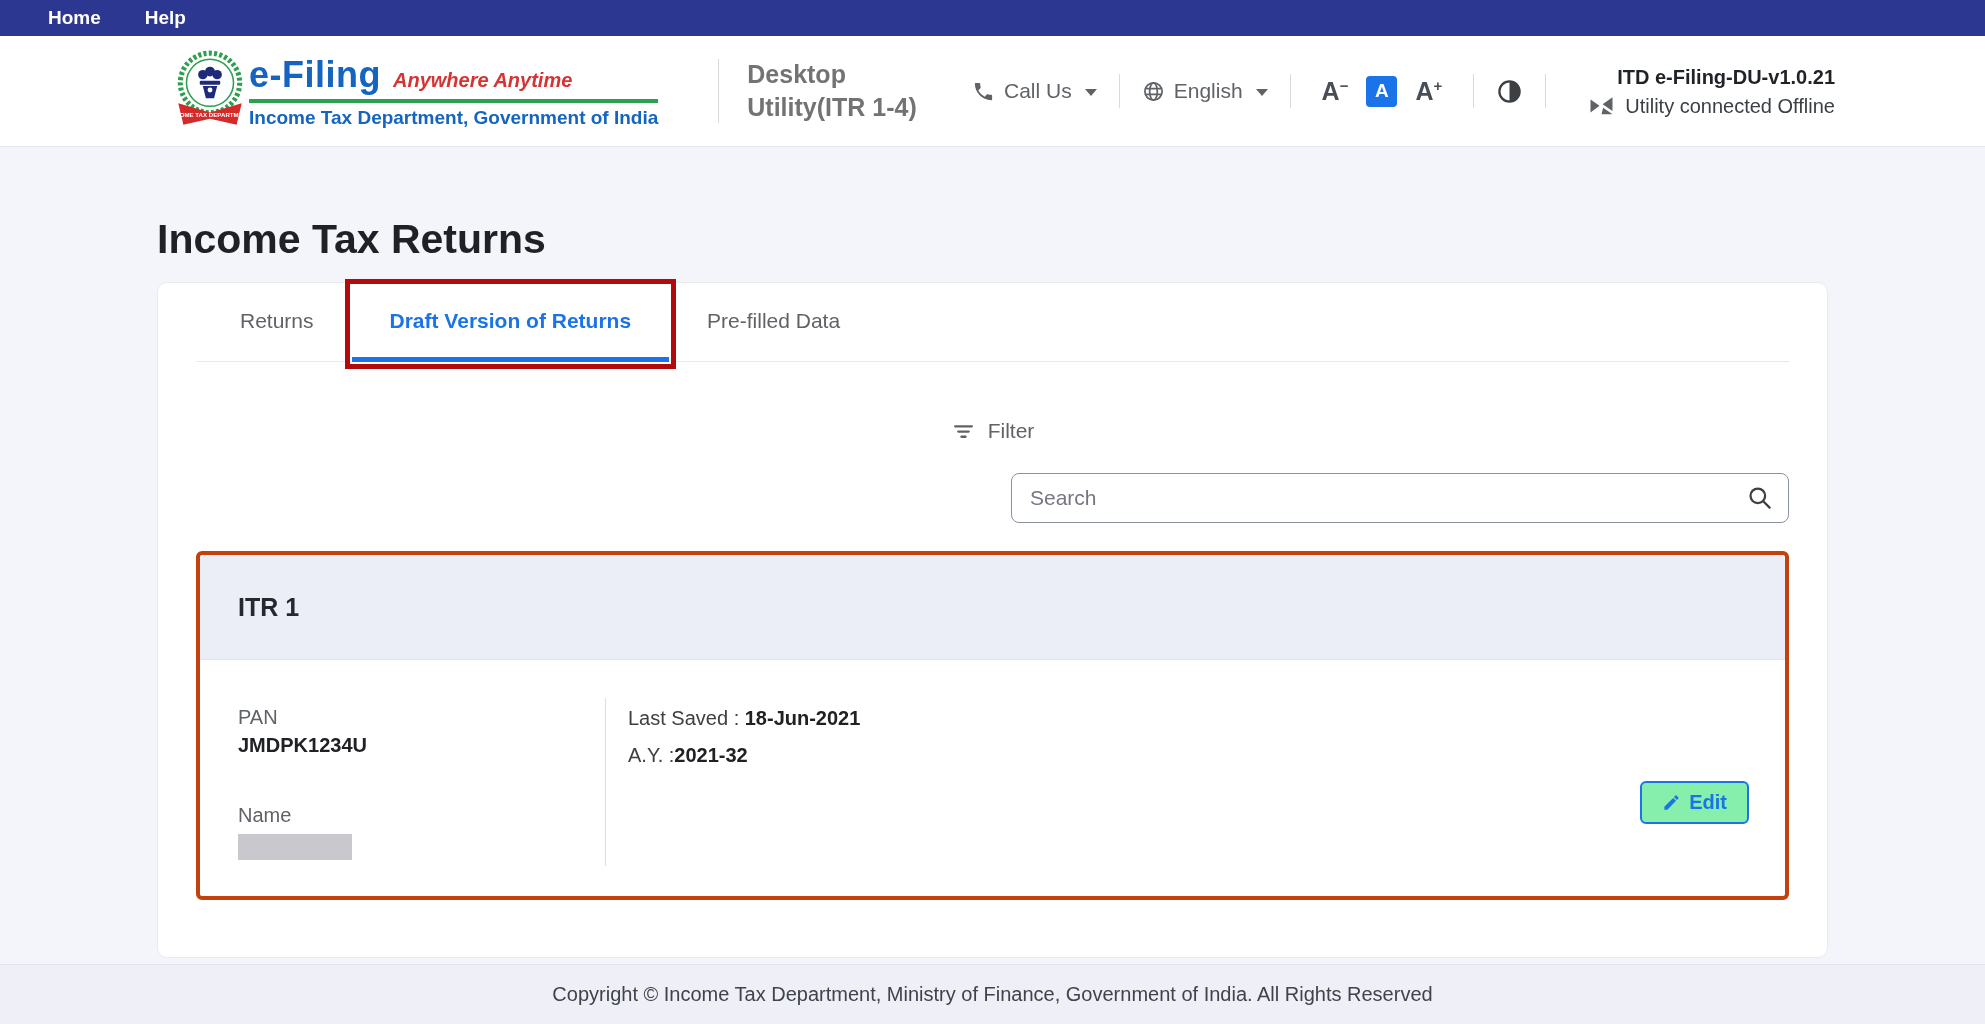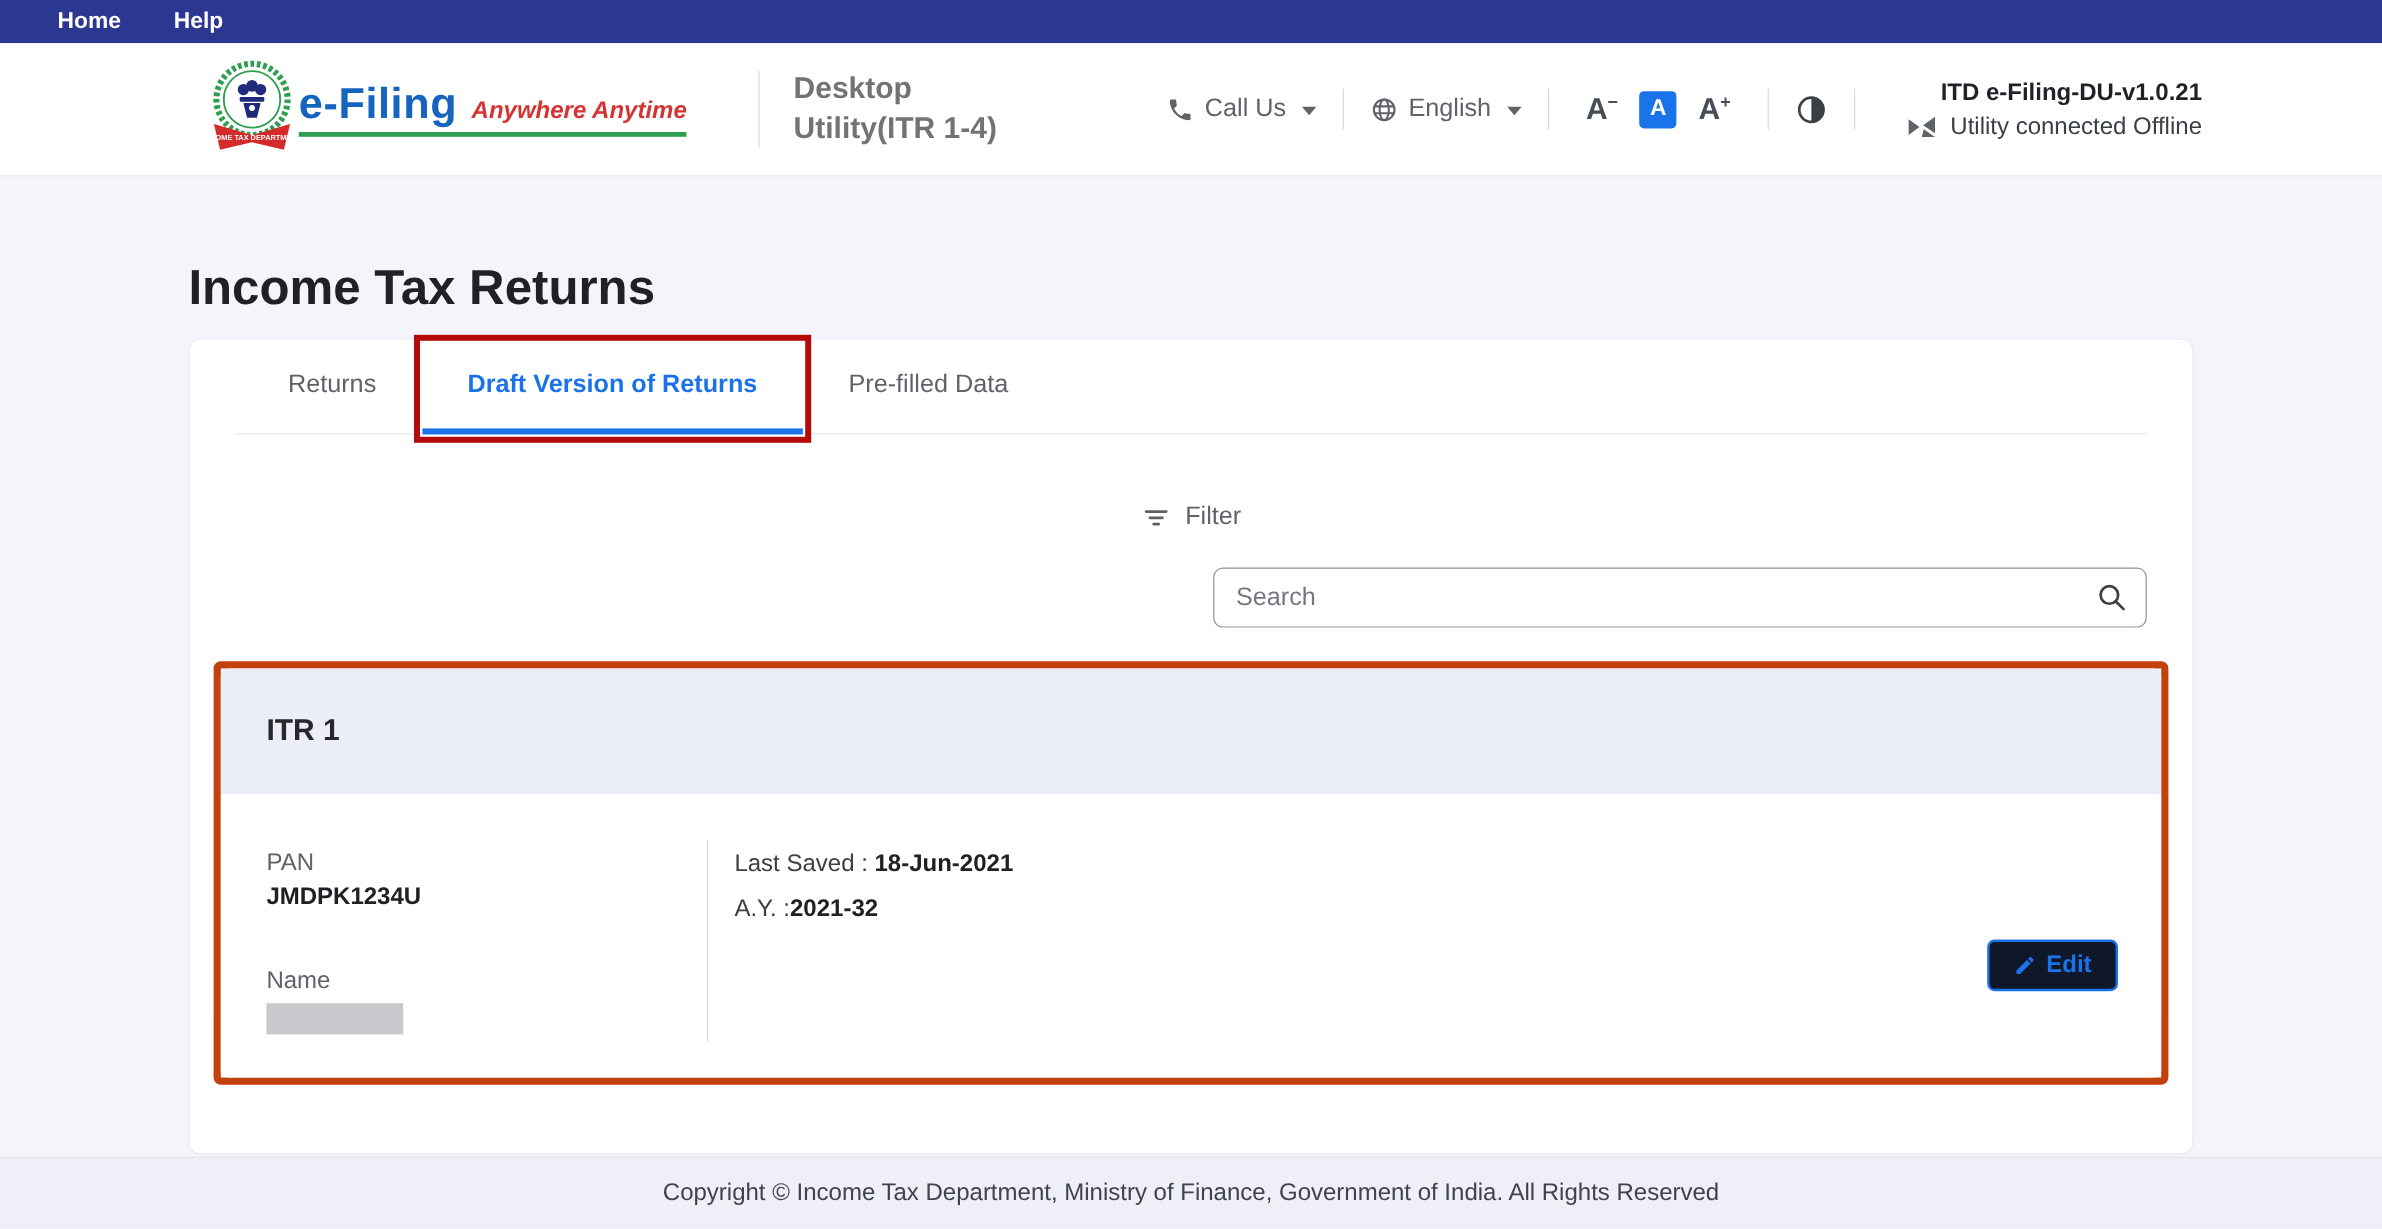--- a/index.html
+++ b/index.html
@@ -107,41 +107,41 @@
   .search-box input {
     width:100%; height:100%; border:1px solid #8d939e; border-radius:8px;
     padding:0 62px 0 18px; font-size:21px; font-family:"Liberation Sans",sans-serif;
     color:#202124; background:#fff; outline:none;
   }
   .search-box input::placeholder { color:#757684; opacity:1; }
   .search-icon-wrap {
     position:absolute; right:16px; top:11px; cursor:pointer; background:none; border:none;
   }
 
-  .itr-card { margin:28px 20px 0; border:6px solid #c2410c; border-radius:6px; }
+  .itr-card { margin:28px 38px 0; border:4px solid #c2410c; border-radius:6px; }
   .card-head {
     height:105px; background:#ebedf7; border-bottom:1px solid #e2e2e8;
     border-radius:6px 6px 0 0; display:flex; align-items:center; padding-left:38px;
   }
   .card-title { font-size:25px; font-weight:700; color:#26282e; }
   .card-body { position:relative; height:236px; padding:44px 0 0 38px; background:#fff; border-radius:0 0 6px 6px; }
   .col-left { width:330px; }
   .lbl { font-size:20px; color:#5f6368; line-height:26px; }
   .val { font-size:20px; font-weight:700; color:#202124; line-height:30px; }
   .lbl-name { margin-top:42px; }
   .redacted { width:114px; height:26px; background:#c8c8cd; margin-top:6px; }
   .col-div { position:absolute; left:405px; top:38px; bottom:30px; width:1px; background:#dcdde2; }
   .col-right { position:absolute; left:428px; top:44px; }
   .info-row { font-size:20px; line-height:28px; margin-bottom:9px; }
   .lbl2 { color:#3c4043; }
   .val2 { font-weight:700; color:#202124; }
   .edit-btn {
     position:absolute; right:36px; top:121px;
     display:inline-flex; align-items:center; gap:8px;
-    background:#0f172a; border:2px solid #1a73e8; border-radius:6px;
+    background:#86efac; border:2px solid #1a73e8; border-radius:6px;
     color:#1a73e8; font-size:20px; font-weight:700; font-family:"Liberation Sans",sans-serif;
     padding:8px 20px; cursor:pointer;
   }
 
   footer {
     position:absolute; left:0; right:0; bottom:0; height:60px;
     background:#efeff7; border-top:1px solid #e3e3ec;
     display:flex; align-items:center; justify-content:center;
     font-size:20px; color:#3f434c;
   }
@@ -172,20 +172,21 @@
         </g>
         <path d="M7 55 L38 64 L69 55 L64 76 L38 70 L12 76 Z" fill="#d42a2a"></path>
         <text x="38" y="68" font-size="6" font-weight="bold" fill="#ffffff" text-anchor="middle">INCOME TAX DEPARTMENT</text>
       </svg>
       <div class="logo-text">
         <div class="brand-row">
           <span class="brand">e-Filing</span>
           <span class="tagline">Anywhere Anytime</span>
         </div>
         <div class="green-rule"></div>
+        <div class="logo-sub">Income Tax Department, Government of India</div>
       </div>
     </div>
 
     <div class="vdiv"></div>
 
     <div class="app-title">
       <div>Desktop</div>
       <div>Utility(ITR 1-4)</div>
     </div>
 

